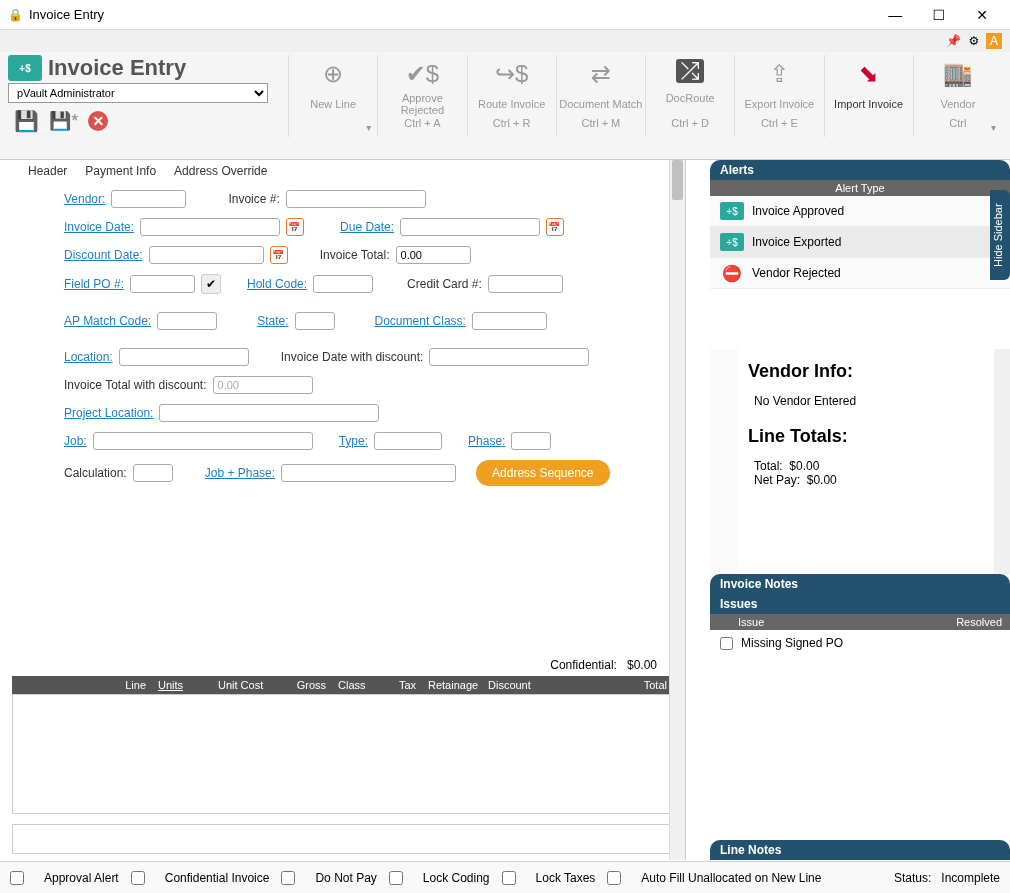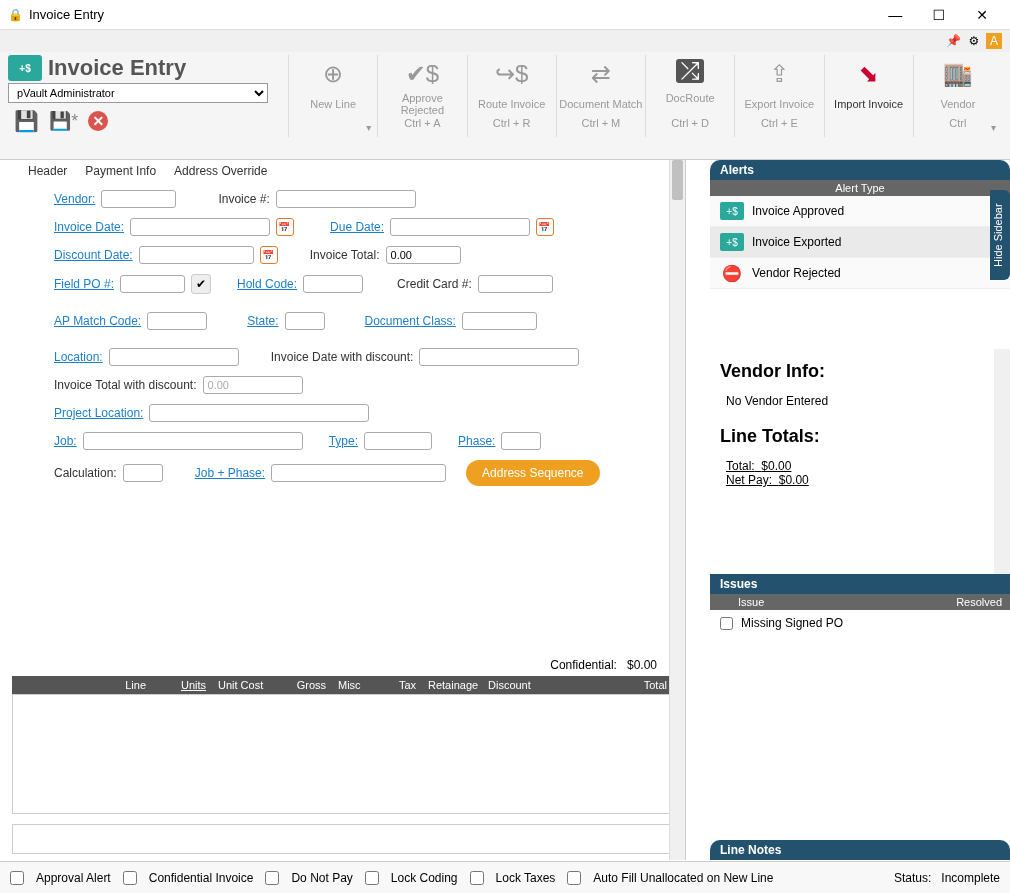--- a/index.html
+++ b/index.html
@@ -28,21 +28,21 @@
 .ribbon-btn { flex: 1; min-width: 70px; display: flex; flex-direction: column; align-items: center; justify-content: flex-start; padding: 4px 2px; border-left: 1px solid #ddd; color: #999; font-size: 11px; text-align: center; cursor: pointer; position: relative; }
 .ribbon-btn.enabled { color: #333; }
 .ribbon-btn .rib-icon { height: 30px; display: flex; align-items: center; justify-content: center; font-size: 24px; margin-bottom: 2px; }
 .ribbon-btn .rib-label { line-height: 1.1; min-height: 26px; display: flex; align-items: center; }
 .ribbon-btn .rib-shortcut { font-size: 11px; color: #999; margin-top: auto; padding-bottom: 4px; }
 .ribbon-btn .rib-arrow { position: absolute; bottom: 4px; right: 6px; font-size: 10px; color: #999; }
 
 .main-area { display: flex; height: 700px; gap: 24px; }
 .left-panel { flex: 1; border-right: 1px solid #ccc; display: flex; flex-direction: column; position: relative; }
 .tabs-row { display: flex; gap: 18px; padding: 4px 20px 2px 28px; color: #333; font-size: 12px; }
-.form-area { flex: 1; padding: 10px 36px 6px 54px; overflow: hidden; }
+.form-area { flex: 1; padding: 10px 36px 6px 54px; overflow: hidden; margin-left: 10px; }
 .form-row { display: flex; align-items: center; margin-bottom: 10px; gap: 6px; flex-wrap: wrap; }
 .lbl { color: #333; font-size: 12px; }
 .lbl.link { color: #1e7fc9; text-decoration: underline; cursor: pointer; }
 .inp { border: 1px solid #aaa; border-radius: 3px; height: 18px; font-size: 11px; padding: 0 4px; background: #fff; }
 .inp.w80 { width: 75px; }
 .inp.w140 { width: 140px; }
 .inp.w200 { width: 220px; }
 .inp.w260 { width: 268px; }
 .inp.wsmall { width: 40px; }
 .cal-icon { width: 18px; height: 18px; border: 1px solid #e07b2e; border-radius: 3px; display: inline-flex; align-items: center; justify-content: center; color: #e07b2e; font-size: 10px; cursor: pointer; }
@@ -69,21 +69,21 @@
 .info-body { background: #fff; padding: 8px 10px; font-size: 12px; position: relative; }
 .info-body h3 { font-size: 18px; font-weight: 700; margin: 4px 0 6px 0; }
 .info-scroll { position: absolute; right: 0; top: 0; bottom: 0; width: 16px; background: #f0f0f0; }
 .issues-body { background: #fff; flex: 1; }
 .issues-head2 { background: #666; color: #fff; display: flex; font-size: 11px; padding: 2px 8px; }
 .issue-row { display: flex; align-items: center; padding: 6px 10px; font-size: 12px; gap: 8px; }
 
 .hide-sidebar-tab { position: absolute; right: 0; top: 190px; width: 20px; height: 90px; background: #23526f; color: #fff; writing-mode: vertical-rl; text-align: center; font-size: 11px; border-top-left-radius: 6px; border-bottom-left-radius: 6px; cursor: pointer; padding: 6px 2px; transform: rotate(180deg); }
 
 .statusbar { position: absolute; bottom: 0; left: 0; right: 0; height: 32px; border-top: 1px solid #ccc; background: #f8f8f8; display: flex; align-items: center; padding: 0 10px; gap: 12px; font-size: 12px; }
-.statusbar label { display: flex; align-items: center; gap: 12px; }
+.statusbar label { display: flex; align-items: center; gap: 20px; }
 .statusbar .status-right { margin-left: auto; }
 .statusbar input[type=checkbox] { width: 14px; height: 14px; }
 </style>
 </head>
 <body>
 
 <div class="titlebar">
   <span class="lock-icon">🔒</span>
   <span class="title">Invoice Entry</span>
   <div class="win-controls">
@@ -247,24 +247,24 @@
         <span style="width:8px;"></span>
         <button class="address-seq-btn">Address Sequence</button>
       </div>
     </div>
     <div class="unalloc-row">
       <span>Confidential:</span>&nbsp;&nbsp;
       <span>$0.00</span>
     </div>
     <div class="grid-header">
       <span style="width:140px;text-align:right;">Line</span>
-      <span style="width:60px;text-align:right;text-decoration:underline;">Units</span>
+      <span style="width:60px;text-decoration:underline;">Units</span>
       <span style="width:60px;">Unit Cost</span>
       <span style="width:60px;text-align:right;">Gross</span>
-      <span style="width:40px;">Misc</span>
+      <span style="width:40px;">Class</span>
       <span style="width:50px;text-align:right;">Tax</span>
       <span style="width:60px;">Retainage</span>
       <span style="width:60px;">Discount</span>
       <span style="flex:1;text-align:right;">Total</span>
     </div>
     <div class="grid-body"></div>
     <div class="bottom-text"></div>
     <div class="left-scroll">
         <div class="thumb"></div>
       </div>
@@ -280,31 +280,32 @@
     <div class="alert-row" style="background:#eaeaea;">
       <span class="ai green">+$</span>
       <span>Invoice Exported</span>
     </div>
     <div class="alert-row">
       <span class="ai red">⛔</span>
       <span>Vendor Rejected</span>
     </div>
     <div style="height:60px;background:#fff;"></div>
 
-    <div class="info-body" style="height:225px;overflow:hidden;">
+    <div class="info-body" style="height:225px;overflow:hidden;margin-left:28px;">
       <h3>Vendor Info:</h3>
       <div style="padding:6px 0 14px 6px;">No Vendor Entered</div>
       <h3>Line Totals:</h3>
-      <div style="padding:6px 0 0 6px;text-decoration:underline;">
+      <div style="padding:6px 0 0 6px;">
         <div><span>Total:</span>&nbsp;&nbsp;<span>$0.00</span></div>
         <div><span>Net Pay:</span>&nbsp;&nbsp;<span>$0.00</span></div>
       </div>
       <div class="info-scroll"></div>
     </div>
 
+    <div class="panel-head">Invoice Notes</div>
     <div class="panel-head" style="border-radius:0;">Issues</div>
     <div class="issues-head2">
       <span style="flex:1;padding-left:20px;">Issue</span>
       <span>Resolved</span>
     </div>
     <div class="issues-body">
       <div class="issue-row">
         <input type="checkbox" style="">
         <span>Missing Signed PO</span>
       </div>

